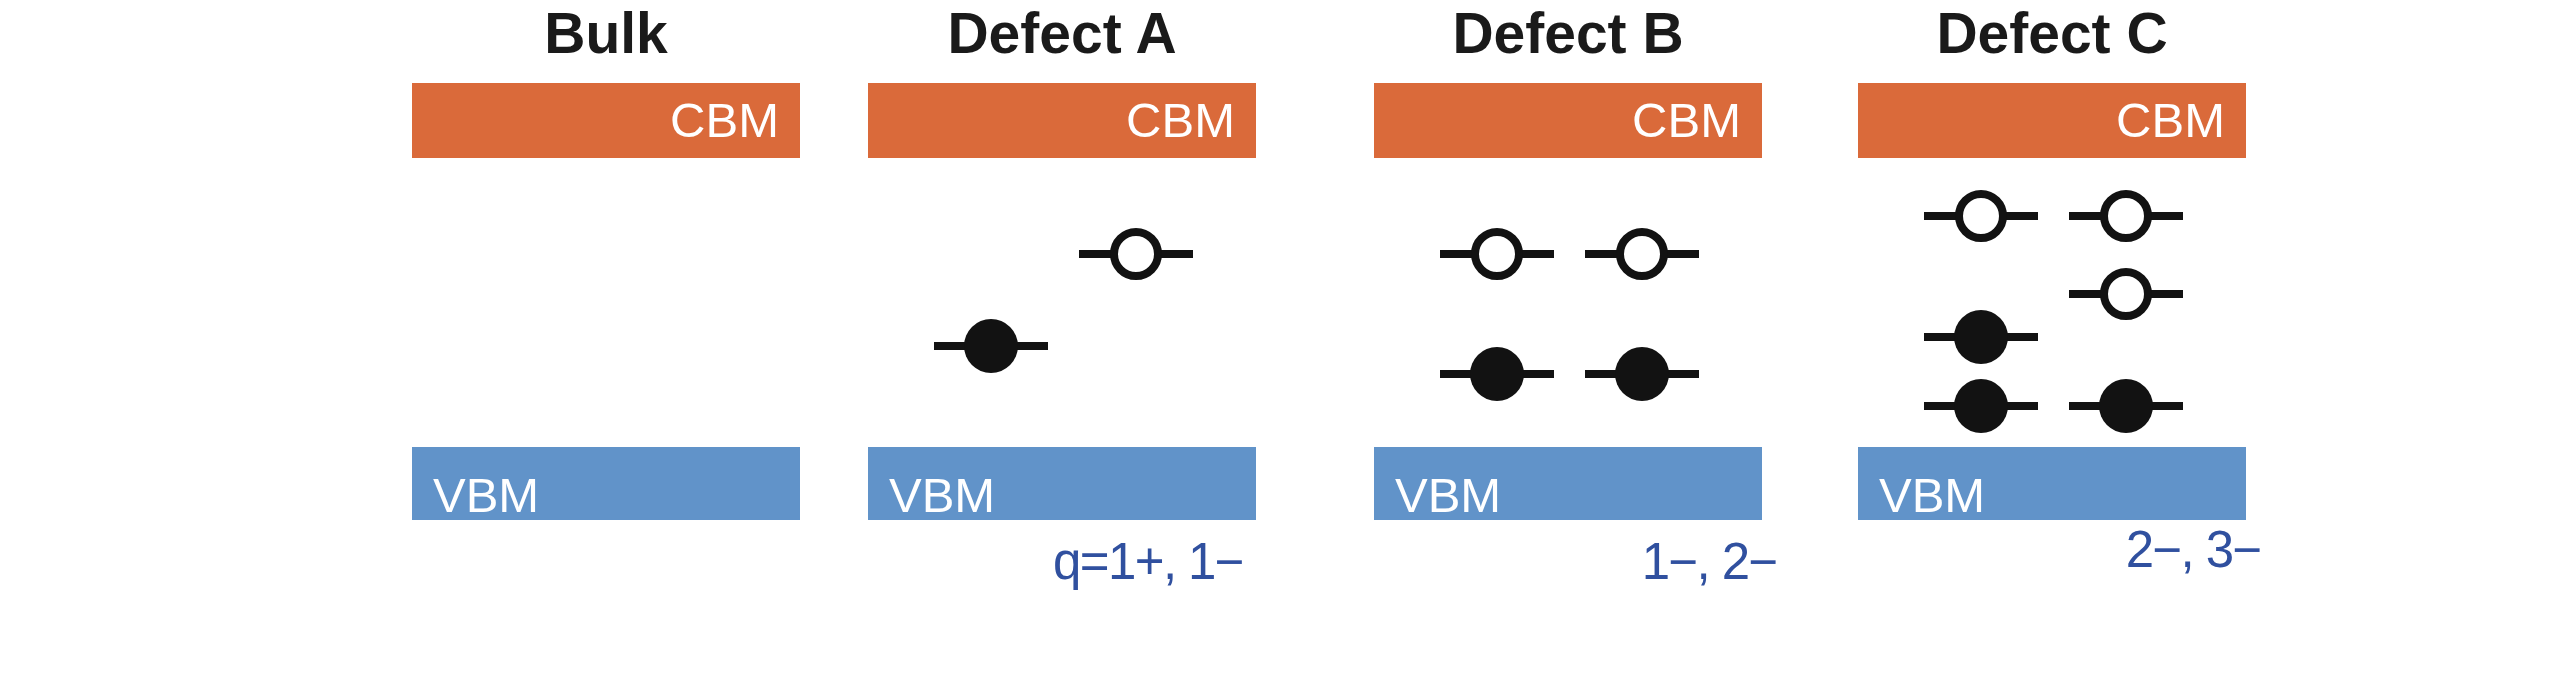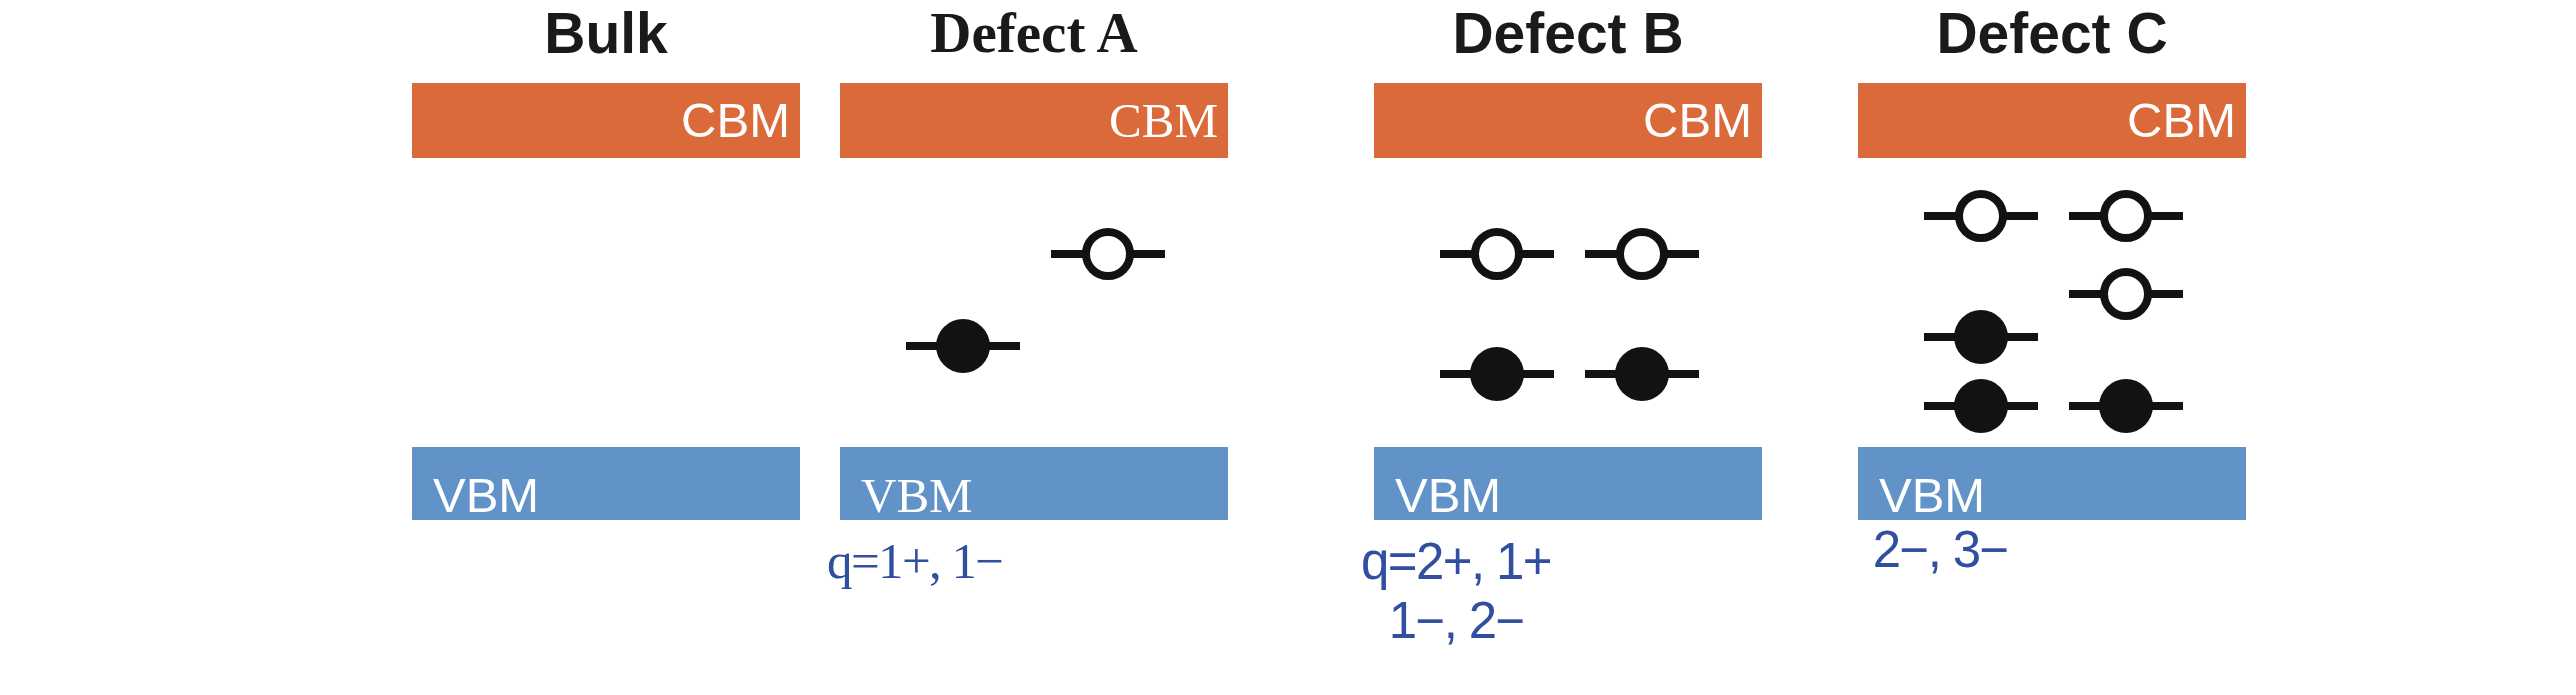--- a/index.html
+++ b/index.html
@@ -16,49 +16,49 @@
     --qblue:#30509F;
     --title:#1A1A1A;
   }
   .panel{position:absolute;top:0;width:388px;height:696px;}
   .panel-title{
     position:absolute;left:0;top:-4.9px;width:100%;height:75px;margin:0;
     display:flex;align-items:center;justify-content:center;
     font-size:57px;font-weight:600;color:var(--title);letter-spacing:0;
   }
   .band{position:absolute;left:0;width:388px;display:flex;align-items:center;box-sizing:border-box;}
-  .cbm-bar{top:83px;height:75px;background:var(--cbm);justify-content:flex-end;padding-right:10px;}
+  .cbm-bar{top:83px;height:75px;background:var(--cbm);justify-content:flex-end;padding-right:21px;}
   .vbm-bar{top:447px;height:73px;background:var(--vbm);justify-content:flex-start;padding-left:21px;align-items:flex-end;}
   .band-label{color:#ffffff;font-size:49px;line-height:1;}
   .level{position:absolute;width:114px;height:0;}
   .level-line{position:absolute;left:0;top:-4.1px;width:114px;height:8.2px;background:var(--ink);}
   .level-circle{position:absolute;border-radius:50%;}
   .level-circle.open{left:31px;top:-26px;width:36px;height:36px;border:8.2px solid var(--ink);background:#ffffff;}
   .level-circle.filled{left:30px;top:-27px;width:54px;height:54px;background:var(--ink);}
-  .q-block{position:absolute;left:0;width:388px;text-align:left;color:var(--qblue);
+  .q-block{position:absolute;left:0;width:388px;text-align:right;color:var(--qblue);
     font-size:51px;line-height:59px;letter-spacing:-1.6px;}
   .q-line{white-space:pre;}
   .q-line.first{transform:translateX(-13px);}
   .q-line.cont{transform:translateX(14.7px);}
 </style>
 </head>
 <body>
 
 <div class="canvas" style="--cbm: #DA6A3A; --vbm: #6193C9; --ink: #121212; --qblue: #30509F; --title: #1A1A1A; background: rgb(255, 255, 255);">
   <div id="panels">
       <section class="panel" style="left: 412px;">
         <h2 class="panel-title">Bulk</h2>
         <div class="band cbm-bar">
           <span class="band-label">CBM</span>
         </div>
         <div class="band vbm-bar">
           <span class="band-label">VBM</span>
         </div>
       </section>
-      <section class="panel" style="left: 840px; font-family: Liberation Serif, serif;">
+      <section class="panel" style="left: 868px;">
         <h2 class="panel-title">Defect A</h2>
         <div class="band cbm-bar">
           <span class="band-label">CBM</span>
         </div>
         <div class="level" style="left: 211px; top: 254px;">
           <span class="level-line"></span>
           <span class="level-circle open"></span>
         </div>
         <div class="level" style="left: 66px; top: 346px;">
           <span class="level-line"></span>
@@ -89,21 +89,20 @@
           <span class="level-circle filled"></span>
         </div>
         <div class="level" style="left: 211px; top: 374px;">
           <span class="level-line"></span>
           <span class="level-circle filled"></span>
         </div>
         <div class="band vbm-bar">
           <span class="band-label">VBM</span>
         </div>
         <div class="q-block" style="top: 532px;">
-          <div class="q-line first">q=2+, 1+</div>
           <div class="q-line cont">1−, 2−</div>
         </div>
       </section>
       <section class="panel" style="left: 1858px;">
         <h2 class="panel-title">Defect C</h2>
         <div class="band cbm-bar">
           <span class="band-label">CBM</span>
         </div>
         <div class="level" style="left: 66px; top: 216px;">
           <span class="level-line"></span>

